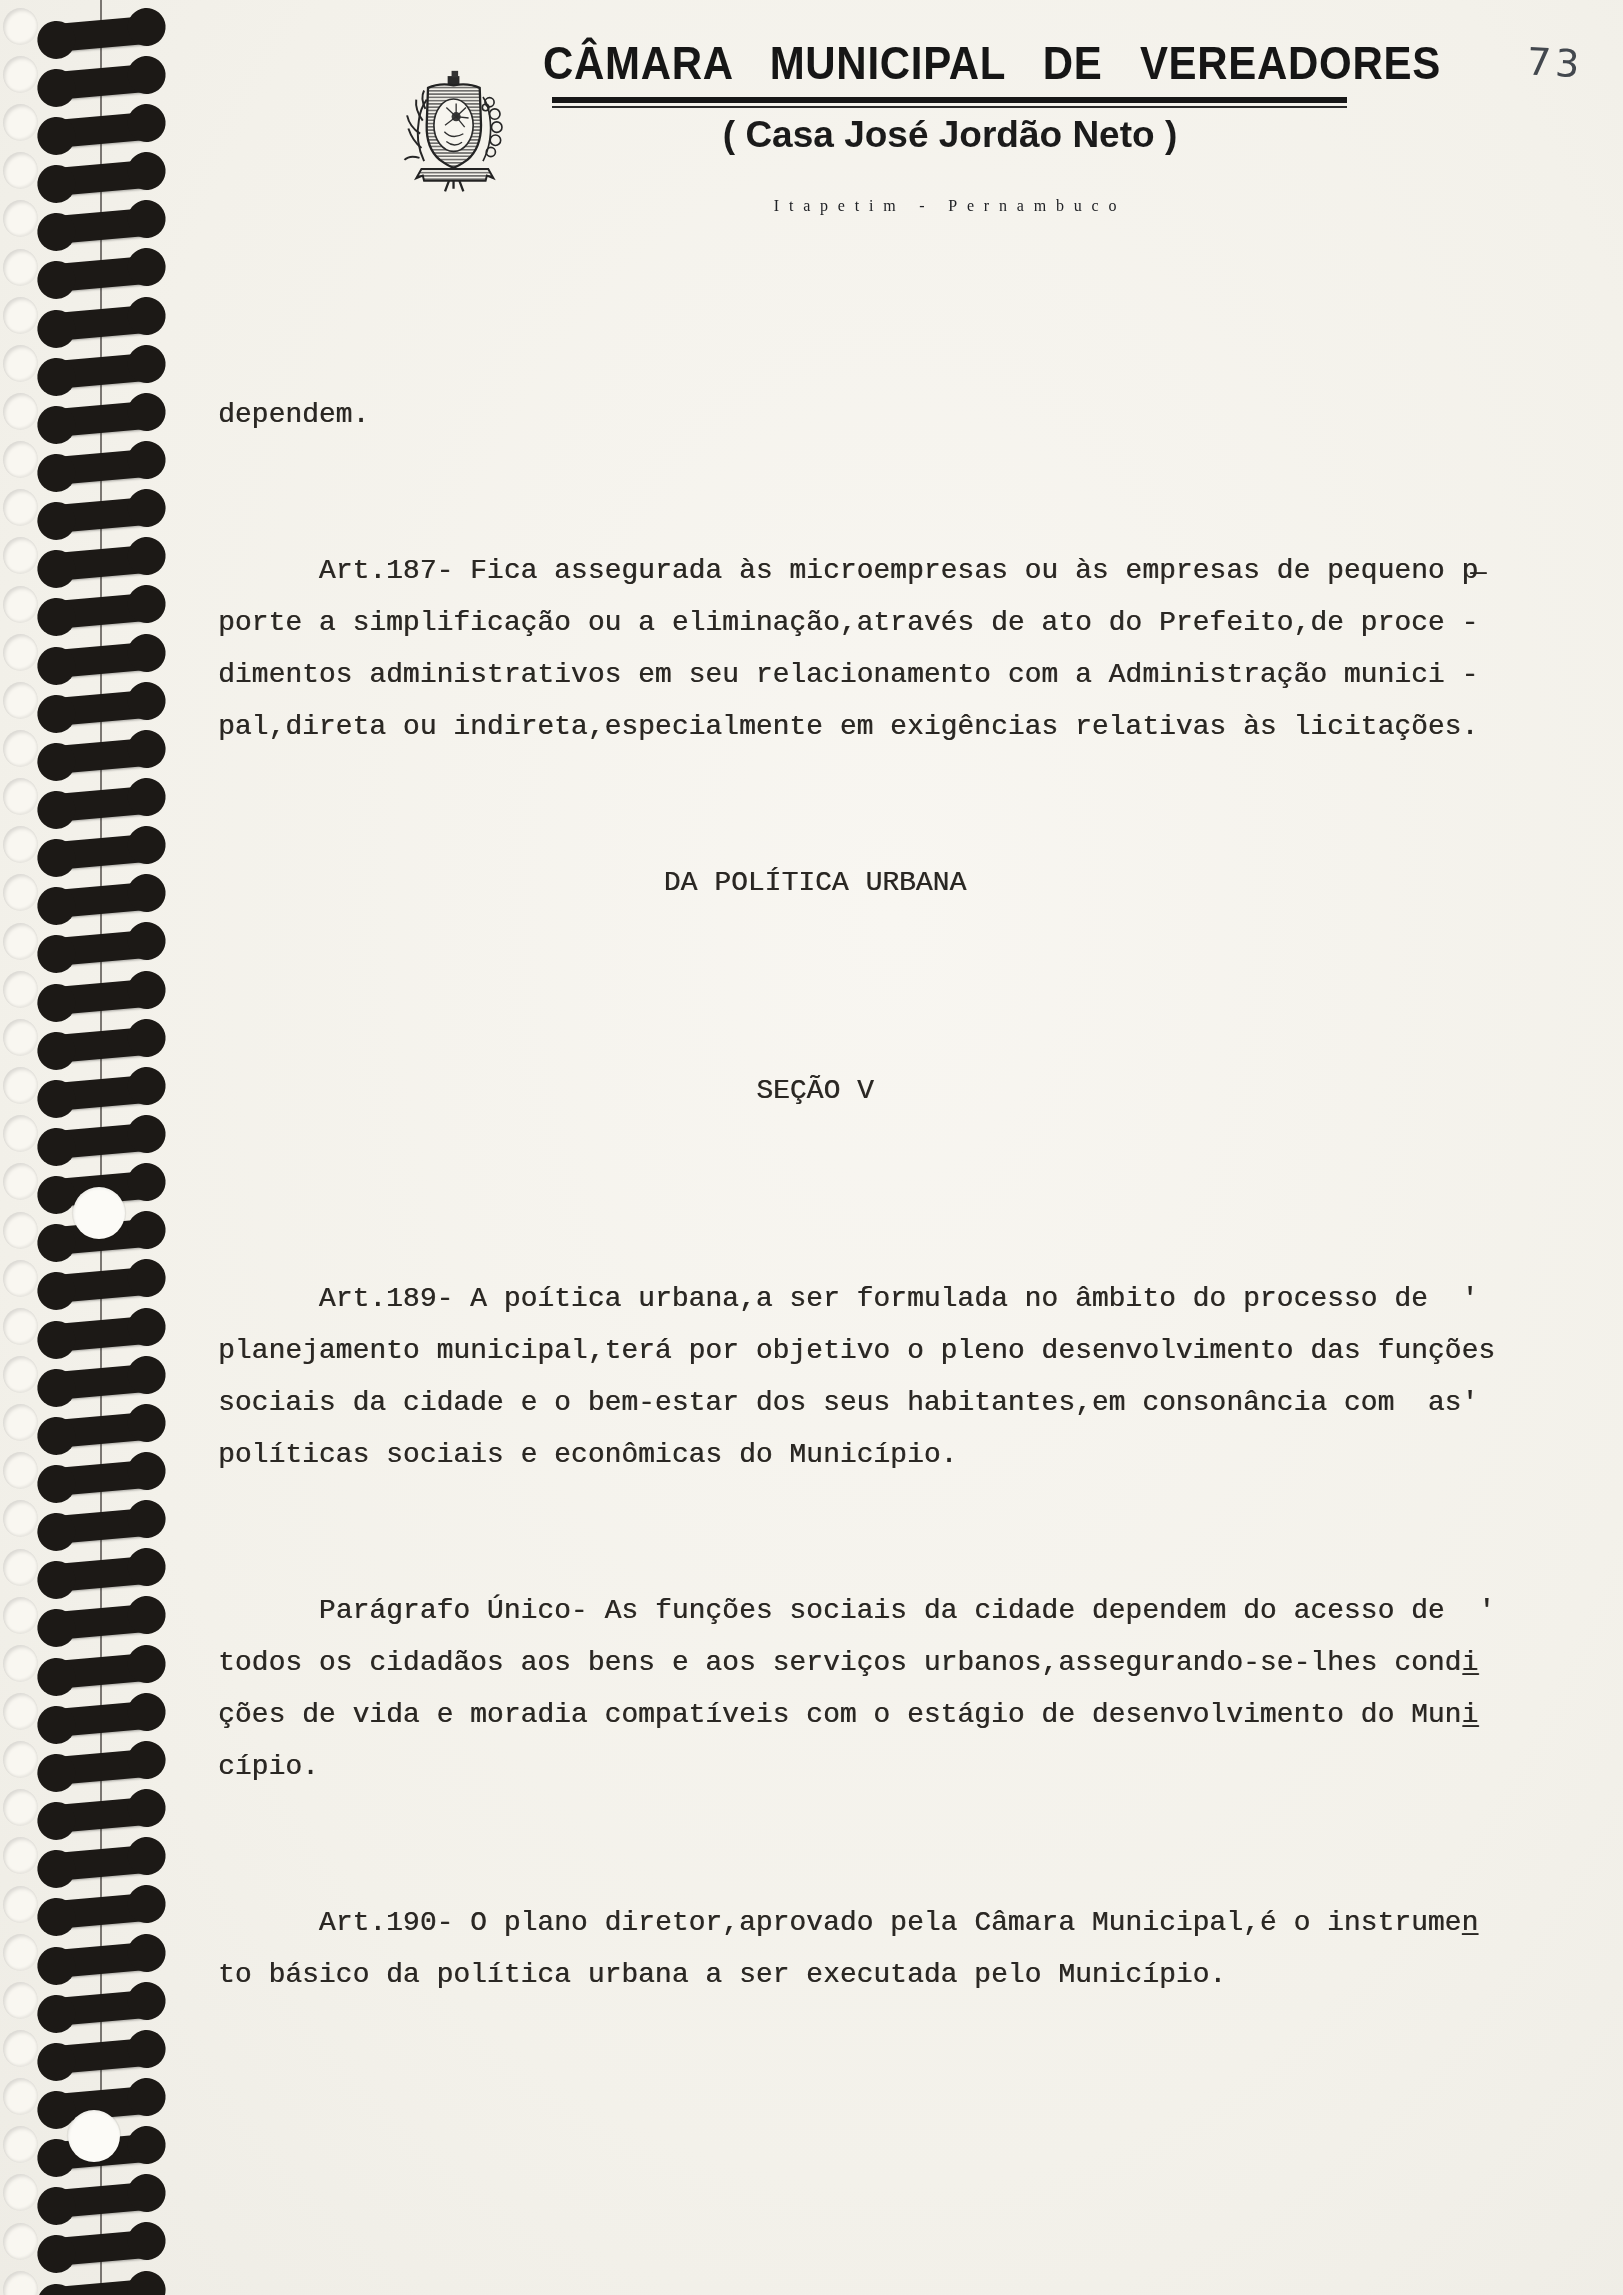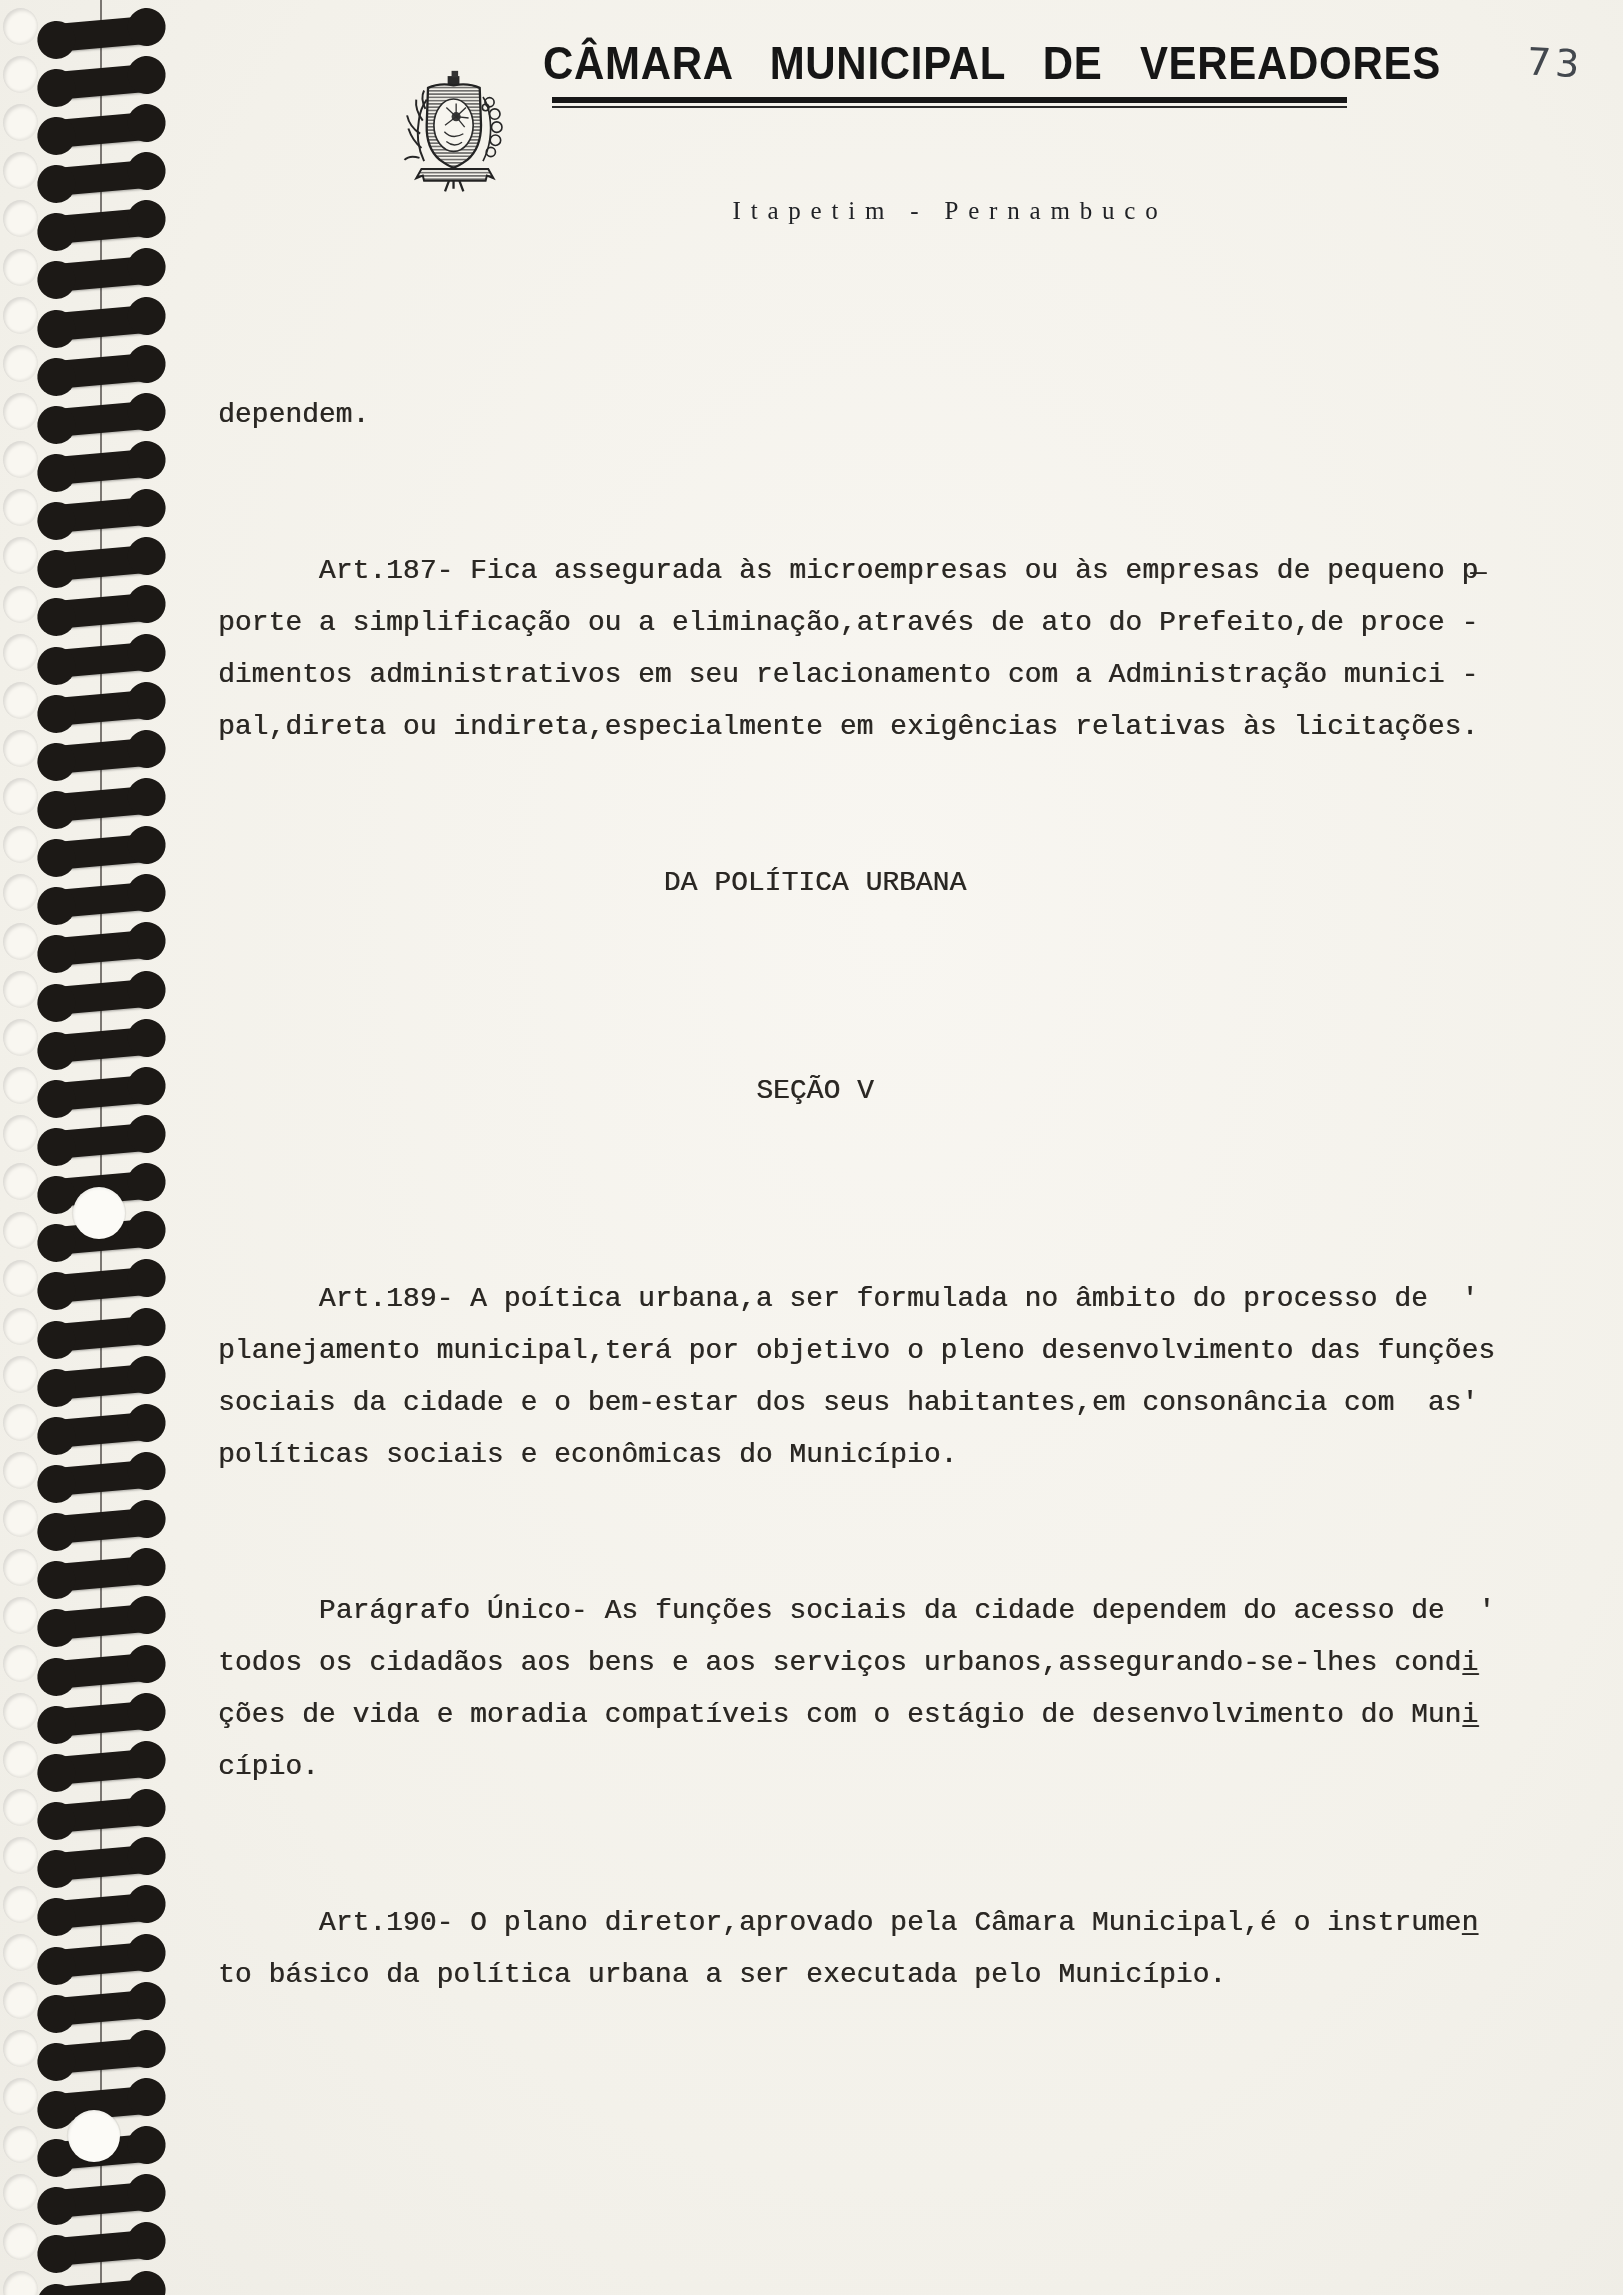--- a/index.html
+++ b/index.html
@@ -55,21 +55,21 @@
     position:absolute;left:0;top:76px;width:100%;
     font-size:37px;font-weight:bold;white-space:nowrap;color:#1b1b1b;
   }
   #address-line{
     position:absolute;left:0;top:124px;width:100%;
     font-family:"Liberation Serif", serif;font-size:27px;white-space:nowrap;color:#24262a;
     word-spacing:3.9px;
   }
   #city-line{
     position:absolute;left:0;top:159px;width:100%;
-    font-family:"Liberation Serif", serif;font-size:25px;letter-spacing:9.8px;white-space:nowrap;color:#202226;
+    font-family:"Liberation Serif", serif;font-size:16px;letter-spacing:9.8px;white-space:nowrap;color:#202226;
   }
 
   
   #seal{position:absolute;left:390px;top:63px;width:131px;height:144px;}
 
   
   #page-number{
     position:absolute;left:1527px;top:41px;
     font-family:"DejaVu Sans", sans-serif;font-size:38px;color:#43484e;
     transform:rotate(3deg);letter-spacing:3.9px;
@@ -190,20 +190,21 @@
     <div class="hole" style="top: 2223px;"></div>
     <div class="coil" style="top: 2234px; background: rgb(28, 25, 22);"></div>
     <div class="hole" style="top: 2271px;"></div>
     <div class="coil" style="top: 2283px; background: rgb(28, 25, 22);"></div>
   </div>
 
 <div id="header">
   <div id="org-title">CÂMARA MUNICIPAL DE VEREADORES</div>
   <div id="title-rule-1"></div>
   <div id="title-rule-2"></div>
+  <div id="building-name">( Casa José Jordão Neto )</div>
   <div id="city-line">Itapetim - Pernambuco</div>
 </div>
 
 <svg id="seal" viewBox="0 0 200 220">
   <defs>
     <pattern id="hatch" width="5" height="5" patternUnits="userSpaceOnUse">
       <line x1="0" y1="2.5" x2="5" y2="2.5" stroke="#262626" stroke-width="1.6"></line>
     </pattern>
   </defs>
 

